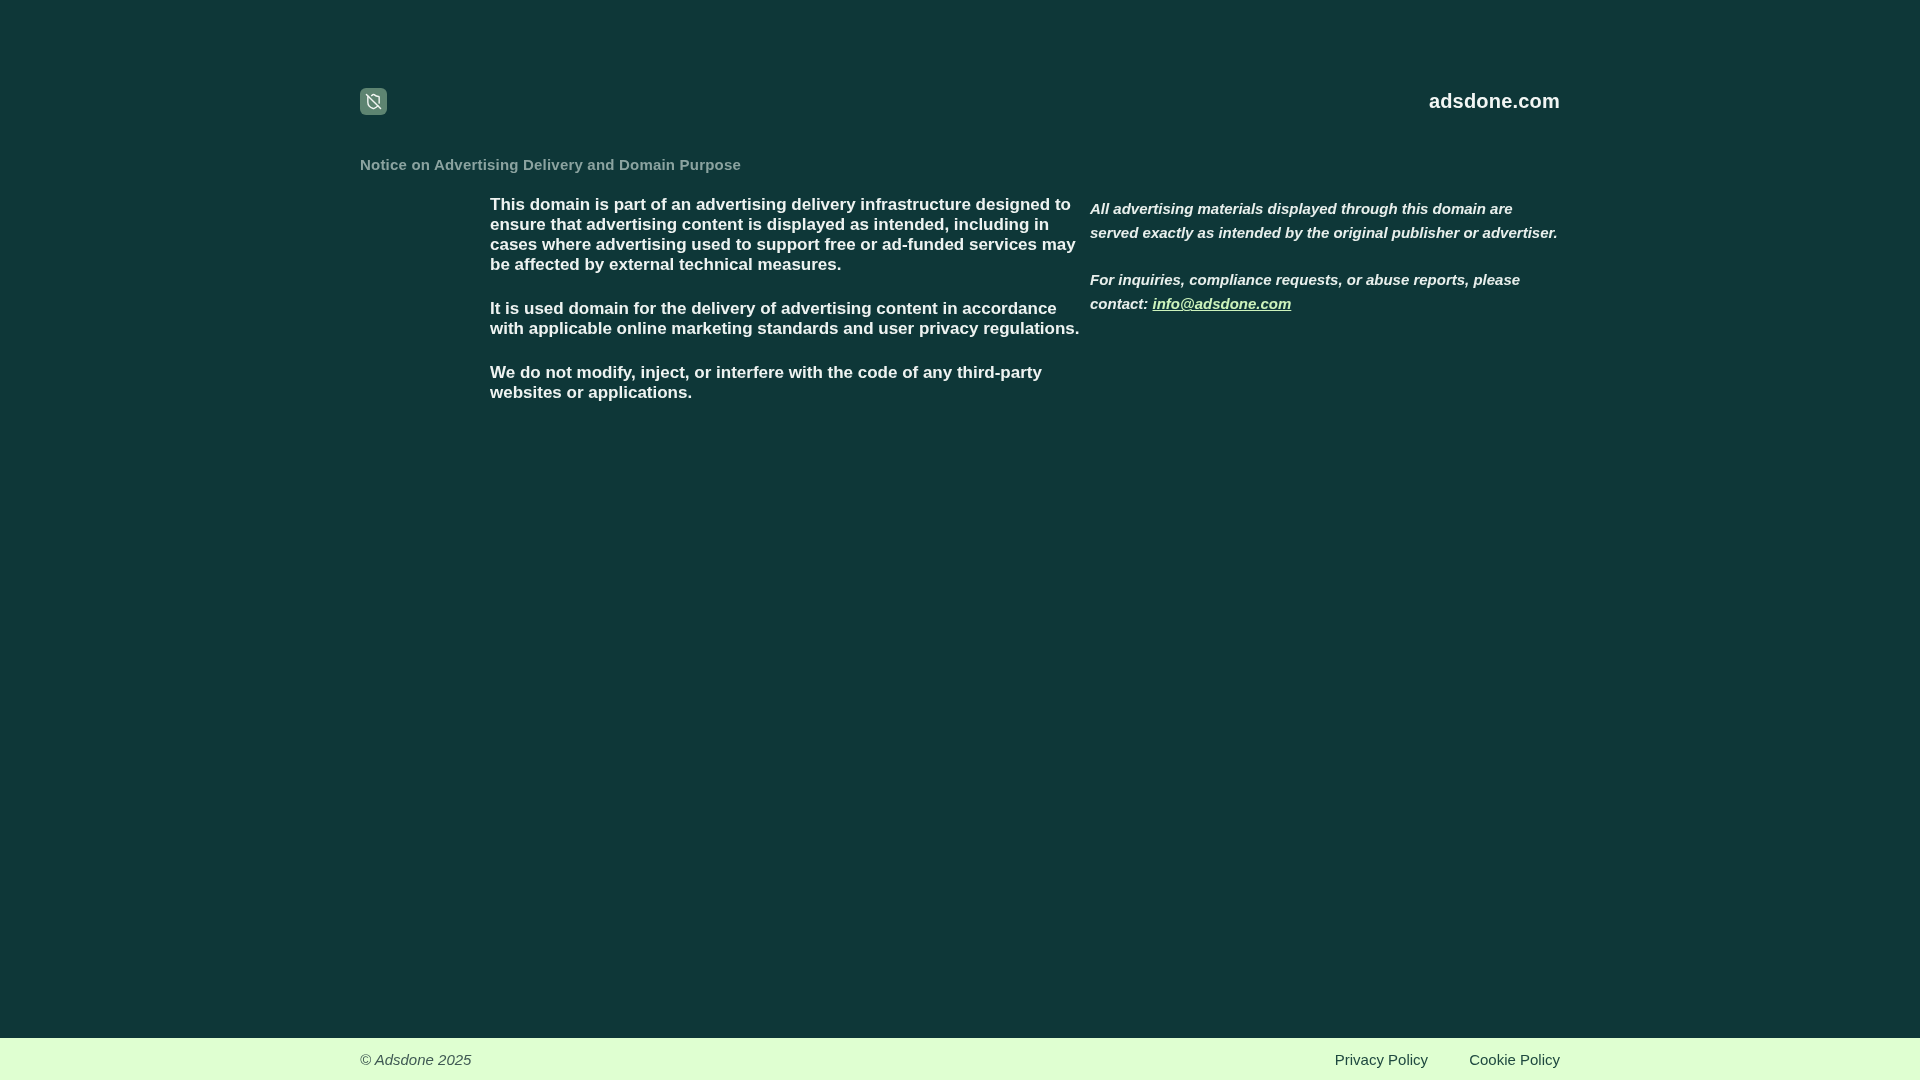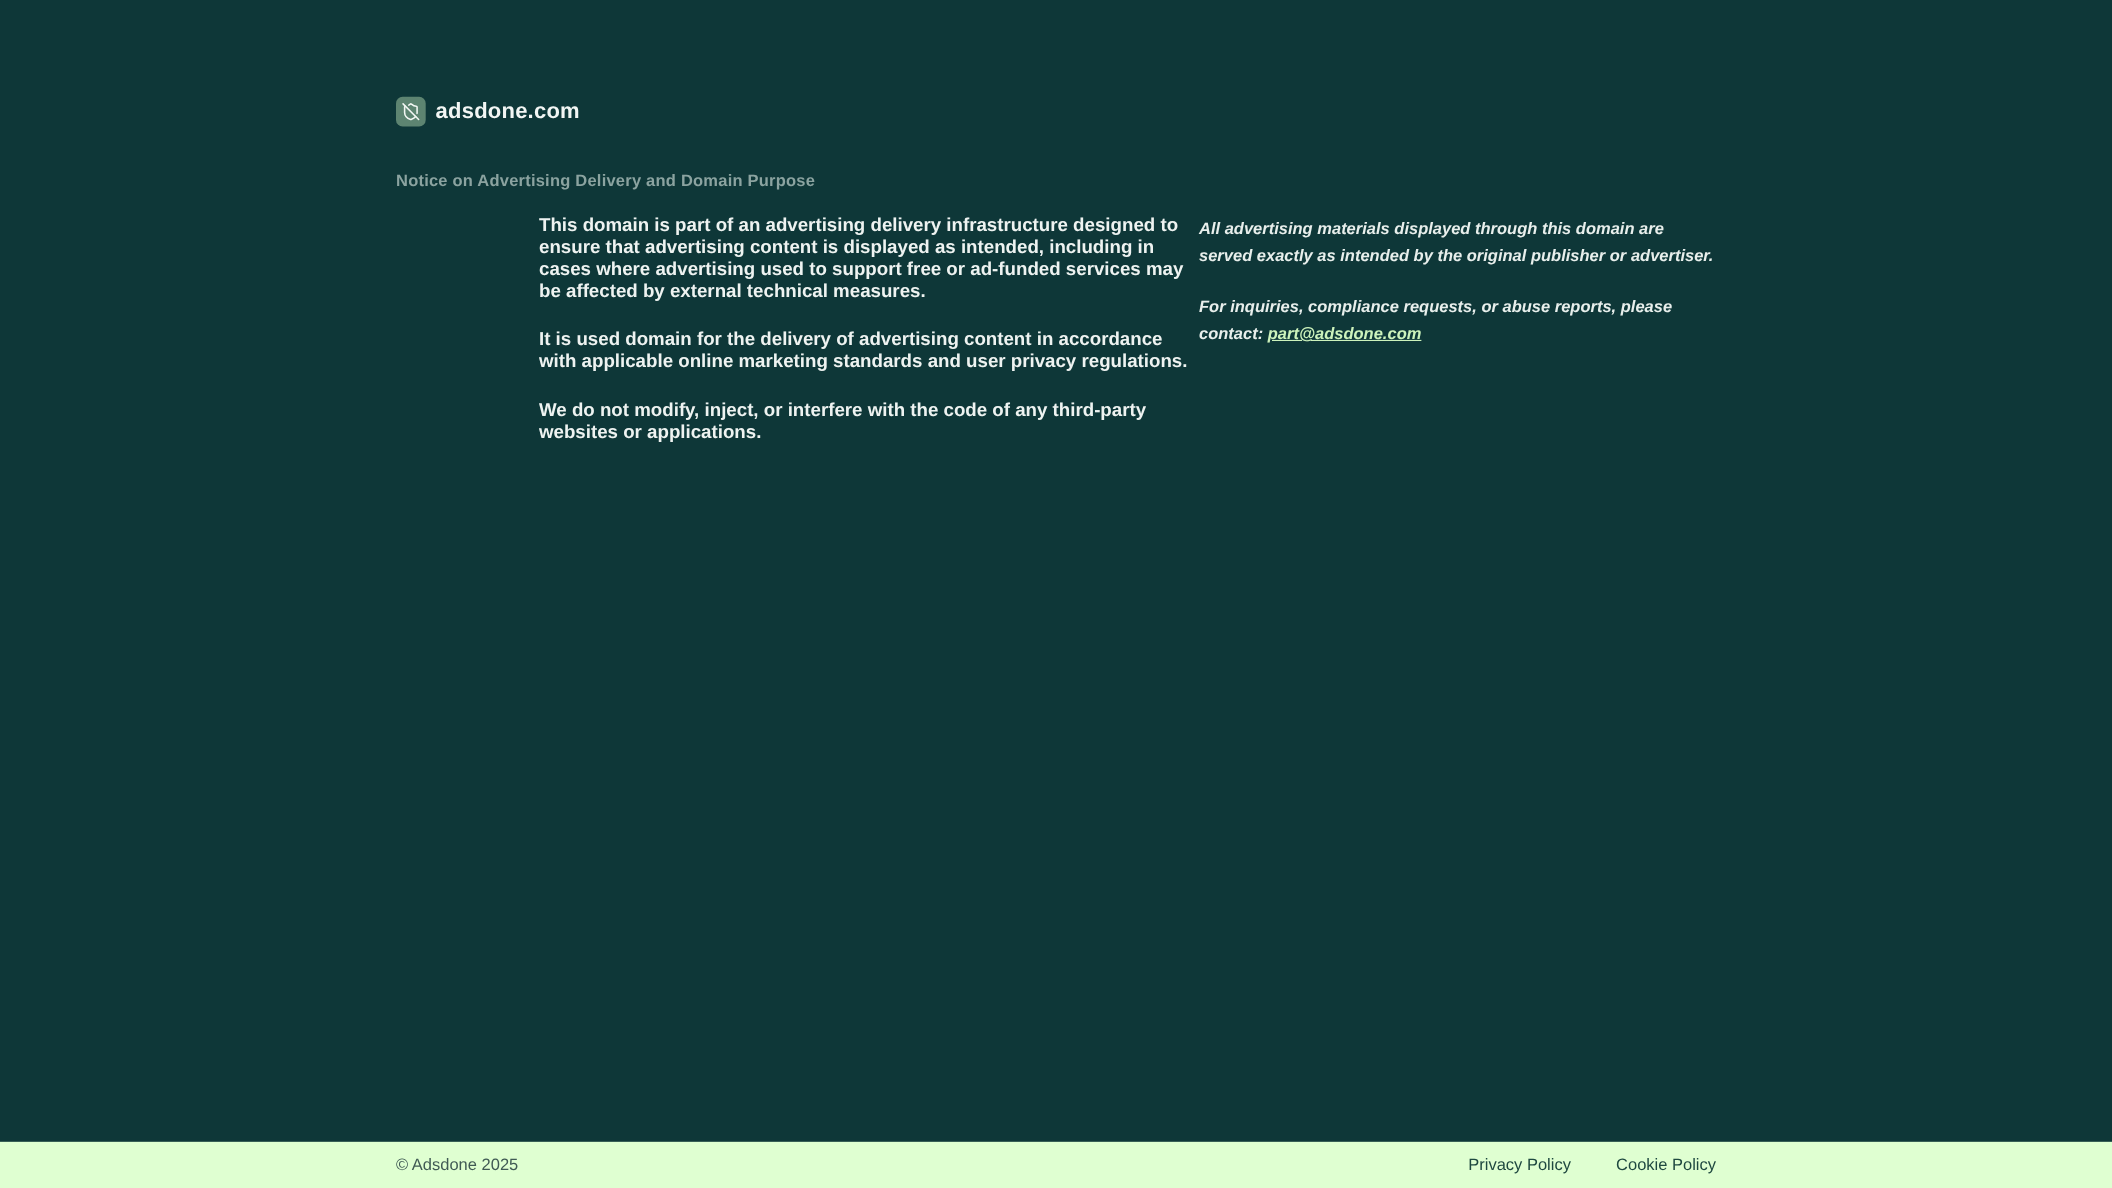--- a/index.html
+++ b/index.html
@@ -15,21 +15,22 @@
   }
   .content {
     width: 1200px;
     margin: 0 auto;
     flex: 1 1 auto;
     padding-top: 88px;
   }
   .brand-row {
     display: flex;
     align-items: center;
-    gap: 9px;
+    gap: 24px;
+    justify-content: space-between;
   }
   .logo-badge {
     width: 27px;
     height: 27px;
     border-radius: 6px;
     background: var(--logo-badge-bg, #5d8471);
     display: flex;
     align-items: center;
     justify-content: center;
     flex: 0 0 auto;
@@ -85,20 +86,21 @@
     width: 1200px;
     height: 100%;
     margin: 0 auto;
     display: flex;
     align-items: center;
     justify-content: space-between;
   }
   .copyright {
     font-size: 15px;
     color: var(--footer-text, #405a54);
+    font-style: italic;
   }
   .footer-links {
     display: flex;
     gap: 41px;
   }
   .footer-links a {
     font-size: 15px;
     color: var(--footer-link, #1f4940);
     text-decoration: none;
   }
@@ -122,21 +124,21 @@
   <h2 class="notice-heading">Notice on Advertising Delivery and Domain Purpose</h2>
 
   <div class="columns">
     <div class="col-left">
       <p>This domain is part of an advertising delivery infrastructure designed to ensure that advertising content is displayed as intended, including in cases where advertising used to support free or ad-funded services may be affected by external technical measures.</p>
       <p>It is used domain for the delivery of advertising content in accordance with applicable online marketing standards and user privacy regulations.</p>
       <p>We do not modify, inject, or interfere with the code of any third-party websites or applications.</p>
     </div>
     <div class="col-right">
       <p>All advertising materials displayed through this domain are served exactly as intended by the original publisher or advertiser.</p>
-      <p><span>For inquiries, compliance requests, or abuse reports, please contact: </span><a href="#" class="email-link">part@adsdone.com</a></p>
+      <p><span>For inquiries, compliance requests, or abuse reports, please contact: </span><a href="#" class="email-link">info@adsdone.com</a></p>
     </div>
   </div>
 
 </main>
 
 <footer class="footer">
   <div class="footer-inner">
     <span class="copyright">© Adsdone 2025</span>
     <nav class="footer-links">
       <a href="#">Privacy Policy</a>

